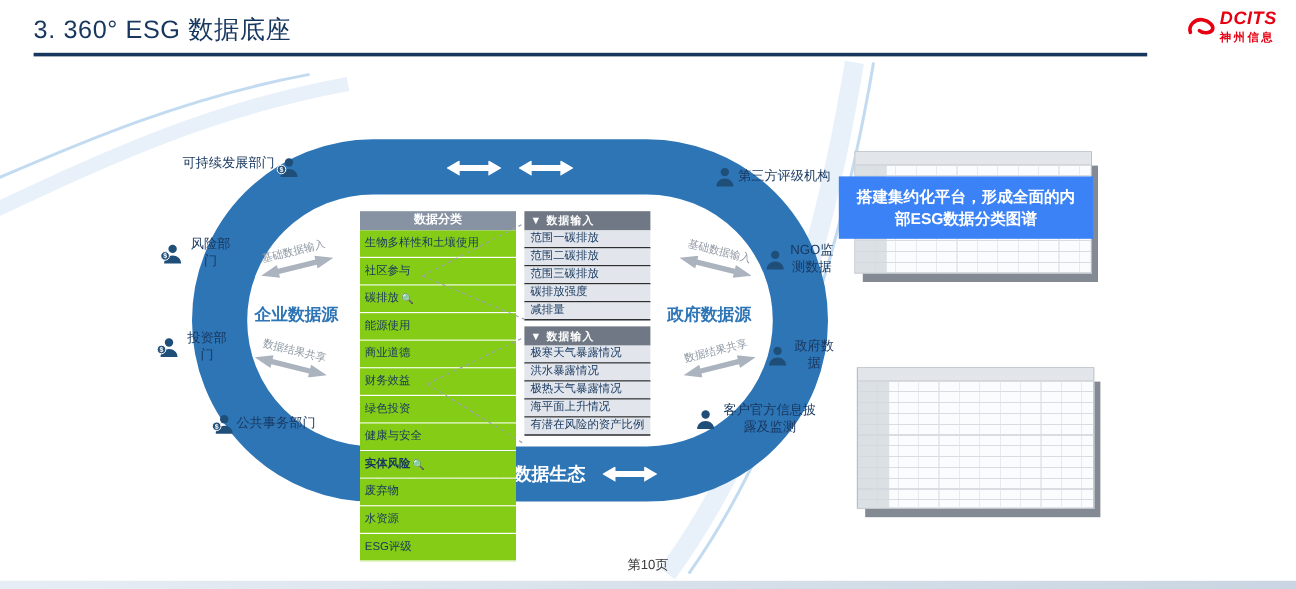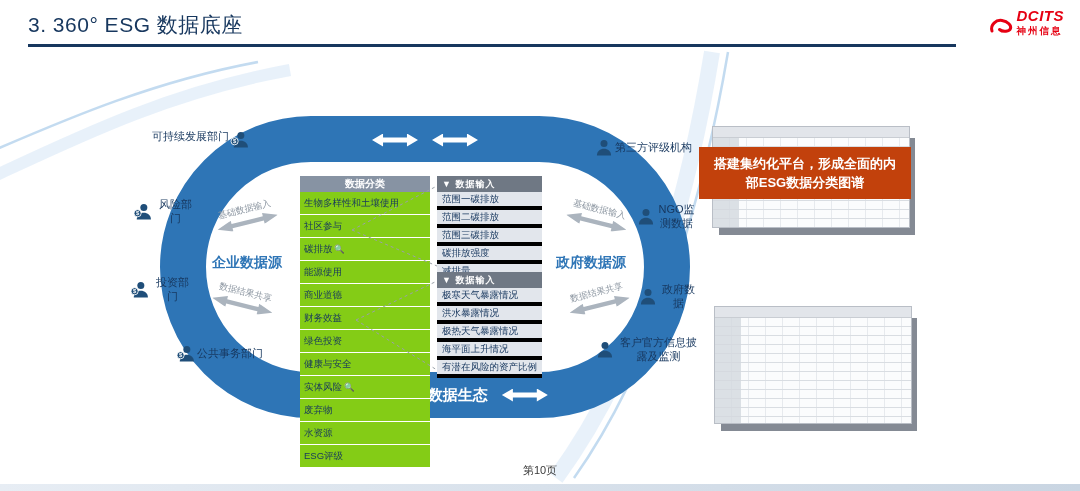--- a/index.html
+++ b/index.html
@@ -6,21 +6,21 @@
   html,body{width:1080px;height:491px}
   body{font-family:"Liberation Sans","DejaVu Sans",sans-serif;background:#fff;position:relative;overflow:hidden}
   .layer{position:absolute;inset:0}
   #bg-swoosh{z-index:0;pointer-events:none}
   #content{z-index:1}
   #connector-layer{z-index:3;pointer-events:none}
 
   
   .slide-title{position:absolute;left:28px;top:11px;font-size:21px;font-weight:normal;color:#17375E;letter-spacing:.5px}
   .header-divider{position:absolute;left:28px;top:44px;width:928px;height:3px;background:#17375E}
-  .logo{position:absolute;right:16px;top:8px;display:flex;align-items:flex-end;gap:3px}
+  .logo{position:absolute;right:16px;top:8px;display:flex;align-items:center;gap:3px}
   .logo-name{color:#E60012;font-weight:bold;font-style:italic;font-size:15px;letter-spacing:.5px;line-height:1}
   .logo-sub{color:#E60012;font-weight:bold;font-size:9.5px;letter-spacing:2px;margin-top:2px}
 
   
   .ring{position:absolute;left:160px;top:116px;width:530px;height:302px;border:46px solid #2E75B6;border-radius:151px}
   .banner{position:absolute;background:#2E75B6;color:#fff;font-weight:bold;display:flex;align-items:center;justify-content:center;gap:14px;z-index:2}
   .banner-top{left:268px;top:124px;width:314px;height:32px;font-size:16px}
   .banner-bottom{left:286px;top:380px;width:282px;height:30px;font-size:15px}
   .arrow-white{width:46px;height:13px;background:#fff;flex:0 0 auto;
     clip-path:polygon(0 50%,24% 0,24% 30%,76% 30%,76% 0,100% 50%,76% 100%,76% 70%,24% 70%,24% 100%)}
@@ -31,60 +31,60 @@
   .node{position:absolute;display:flex;align-items:center;text-align:center;z-index:2;gap:1px}
   .node-col{flex-direction:row}
   .node-label{font-size:11px;font-weight:normal;color:#17375E;line-height:1.25}
   .n1{left:150px;top:130px;width:100px;flex-direction:row-reverse;align-items:flex-start}
   .n2{left:133px;top:198px;width:64px}
   .n3{left:130px;top:276px;width:64px}
   .n4{left:176px;top:344px;width:92px}
   .r1{left:594px;top:138px;width:98px}
   .r2{left:636px;top:203px;width:60px}
   .r3{left:638px;top:283px;width:60px}
-  .r4{left:595px;top:336px;width:106px}
+  .r4{left:578px;top:336px;width:106px}
   .person-icon{display:inline-flex;flex:0 0 auto}
 
   
   .source-label{position:absolute;color:#2E75B6;font-weight:bold;font-size:14px;z-index:2;white-space:nowrap}
   .src-left{left:212px;top:254px}
   .src-right{left:556px;top:254px}
   .flow{position:absolute;display:flex;flex-direction:column;align-items:center;gap:1px;width:84px;z-index:2}
   .flow-label{font-size:9px;color:#8d97a2;white-space:nowrap}
   .flow-lt{left:204px;top:203px;transform:rotate(-14deg)}
   .flow-lb{left:202px;top:286px;transform:rotate(14deg)}
   .flow-rt{left:556px;top:203px;transform:rotate(14deg)}
   .flow-rb{left:556px;top:286px;transform:rotate(-14deg)}
 
   
   .cls-table{position:absolute;left:300px;top:176px;width:130px;z-index:2;font-size:9.5px}
   .cls-header{background:#8793A3;color:#fff;font-weight:bold;text-align:center;height:16px;line-height:16px;font-size:10px}
   .cls-row{background:#84cc16;color:#17375E;height:23px;line-height:14px;padding:0 0 0 4px;border-bottom:1px solid #fff;white-space:nowrap;overflow:hidden;display:flex;align-items:center;gap:2px}
-  .cls-row.bold{font-weight:normal}
+  .cls-row.bold{font-weight:bold}
   .mag{font-size:8.5px;line-height:1}
   .inp-table{position:absolute;left:437px;width:105px;z-index:2;font-size:9.5px}
   .inp-1{top:176px}
   .inp-2{top:272px}
   .inp-header{background:#6F7884;color:#fff;font-weight:bold;height:16px;line-height:16px;padding-left:5px;font-size:9px;letter-spacing:1px}
-  .inp-row{background:#E2E6EC;color:#17375E;min-height:15px;line-height:14px;padding:0 2px 0 5px;border-bottom:4px solid #000000;display:flex;align-items:center}
+  .inp-row{background:#E2E6EC;color:#17375E;min-height:15px;line-height:14px;padding:0 2px 0 5px;border-bottom:1px solid #000000;display:flex;align-items:center}
   .inp-row.tall{line-height:12px;padding-top:1px;padding-bottom:1px}
 
   
   .thumb{position:absolute;z-index:1}
   .thumb-top{left:712px;top:126px;width:198px;height:102px}
   .thumb-bottom{left:714px;top:306px;width:198px;height:118px}
   .thumb-shadow{position:absolute;left:7px;top:12px;right:-5px;bottom:-7px;background:#848a94}
   .thumb-sheet{position:absolute;inset:0;background:#fbfcfd;border:1px solid #b9bec6}
   .sheet-toolbar{height:11px;background:#e2e5ea;border-bottom:1px solid #c9cdd3}
   .sheet-grid{position:absolute;top:11px;left:0;right:0;bottom:0;
     background-image:
       repeating-linear-gradient(to bottom,transparent 0 8px,#d9dde2 8px 9px),
       repeating-linear-gradient(to right,transparent 0 16px,#e7eaee 16px 17px)}
   .sheet-grid::before{content:"";position:absolute;left:0;top:0;bottom:0;width:26px;background:#d3d8de;opacity:.8}
-  .callout{position:absolute;background:#c2410c;color:#fff;font-weight:bold;font-size:13px;line-height:1.5;display:flex;align-items:center;justify-content:center;text-align:center;padding:4px 9px;z-index:2}
+  .callout{position:absolute;background:#3b82f6;color:#fff;font-weight:bold;font-size:13px;line-height:1.5;display:flex;align-items:center;justify-content:center;text-align:center;padding:4px 9px;z-index:2}
   .callout-top{left:699px;top:147px;width:212px;height:52px}
   .callout-bottom{left:699px;top:336px;width:218px;height:56px}
 
   
   .page-number{position:absolute;left:0;right:0;bottom:13px;text-align:center;font-size:11px;color:#3a3a3a;z-index:2}
   .bottom-strip{position:absolute;left:0;right:0;bottom:0;height:7px;background:linear-gradient(to right,#e7edf4,#c9d5e2);z-index:2}
 </style>
 </head>
 <body>
 

